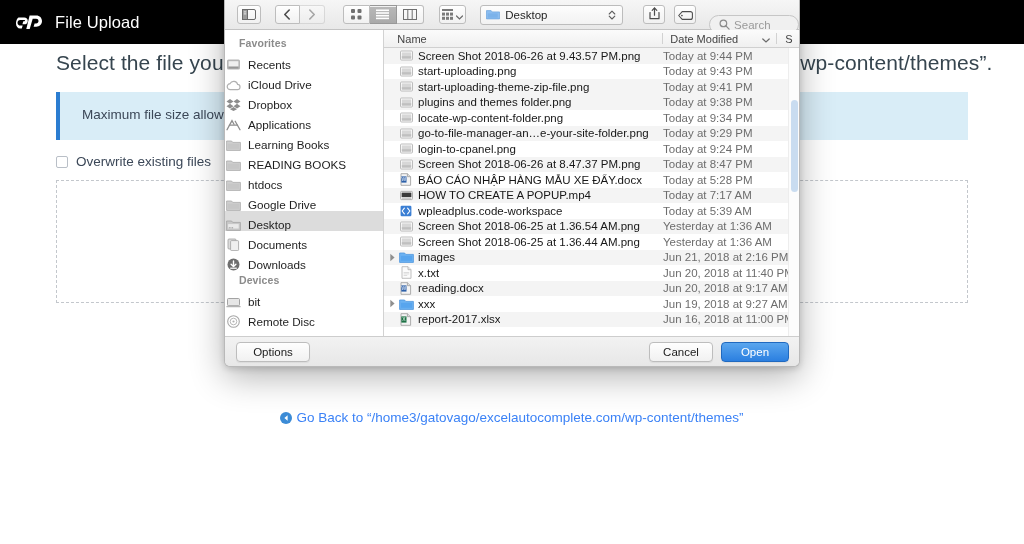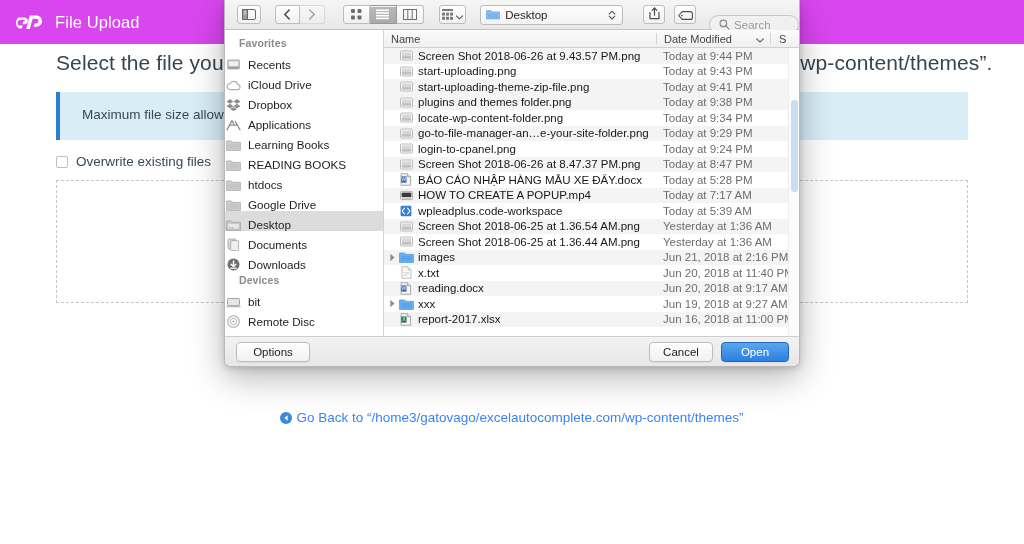--- a/index.html
+++ b/index.html
@@ -9,21 +9,21 @@
     background:#ffffff;
     font-family:"Liberation Sans", sans-serif;
     -webkit-font-smoothing:antialiased;
   }
 
   
   #page { position:absolute; inset:0; background:#fff; }
 
   #topbar {
     position:absolute; left:0; top:0; width:1024px; height:44px;
-    background:#d946ef;
+    background:#000000;
     display:flex; align-items:center;
   }
   #logo-wrap { display:flex; align-items:center; margin-left:16px; }
   .cp-logo {
     width:30px; height:22px; position:relative; margin-right:9px;
     display:flex; align-items:center; justify-content:center;
   }
   .cp-logo svg { display:block; }
   #app-title {
     color:#ffffff; font-size:16.5px; font-weight:400; letter-spacing:.1px;
@@ -145,20 +145,21 @@
   .sb-item.selected { background:#dcdcdc; }
   .sb-icon { width:17px; display:flex; align-items:center; justify-content:center; margin-right:6px; }
   .sb-label { font-size:11.7px; color:#1e1e1e; white-space:nowrap; }
 
   
   #filepane { flex:1; position:relative; background:#fff; overflow:hidden; }
   #col-head {
     height:18px; display:flex; align-items:center;
     background:linear-gradient(#fbfbfb,#f0f0f0);
     border-bottom:1px solid #d0d0d0;
+    justify-content:center;
   }
   .ch { font-size:11px; color:#434343; }
   #ch-name { margin-left:7px; width:265px; }
   #ch-date { width:113px; display:flex; align-items:center; justify-content:space-between; padding-right:6px;gap:8px;}
   #ch-size { margin-left:8px; }
   .ch-sep { width:1px; height:11px; background:#d2d2d2; }
 
   #rows { position:absolute; top:18px; left:0; right:0; bottom:0; }
   .row { height:15.5px; display:flex; align-items:center; position:relative; }
   .row.alt { background:#f4f4f4; }

